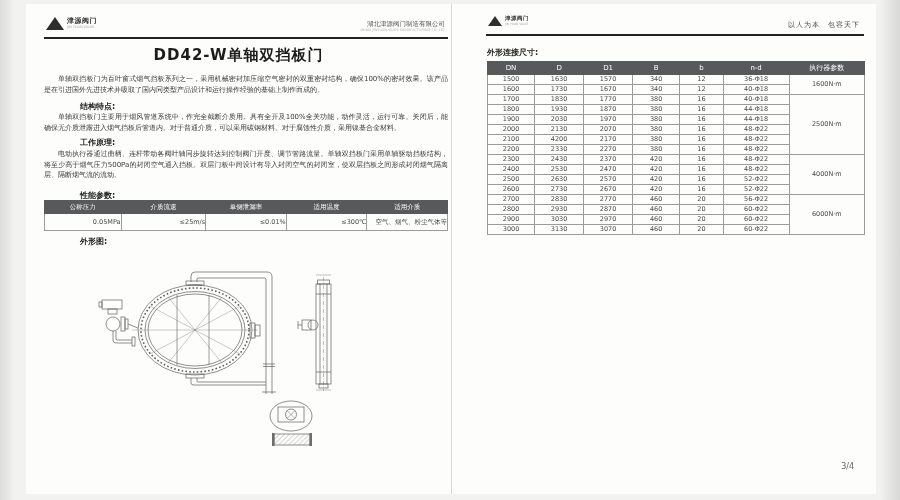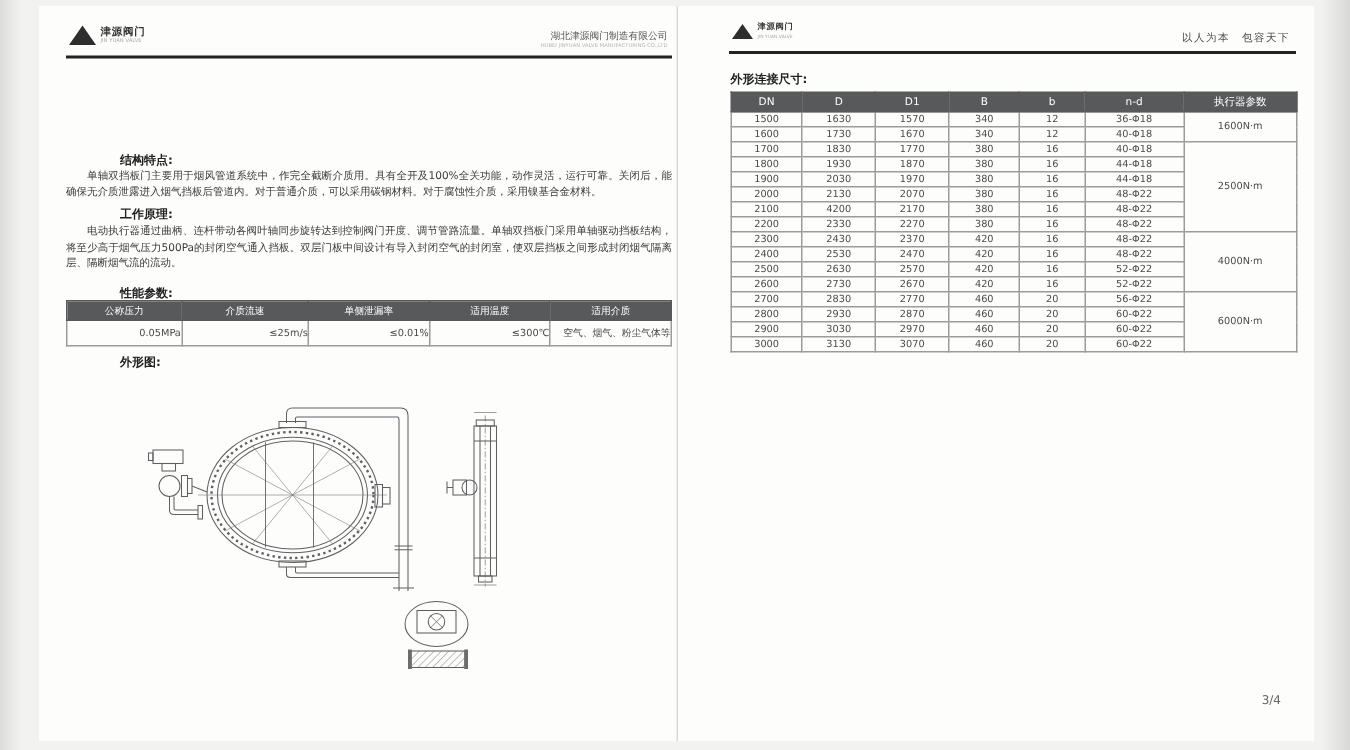--- a/index.html
+++ b/index.html
@@ -65,21 +65,23 @@
           <div class="logo-sub">JIN YUAN VALVE</div>
         </div>
       </div>
     </div>
     <div class="company" style="position:absolute; right:6px; top:17px;">
       <div class="company-name">湖北津源阀门制造有限公司</div>
       <div class="company-sub">HUBEI JINYUAN VALVE MANUFACTURING CO.,LTD</div>
     </div>
     <div class="rule" style="left:18px; top:33px; width:404px;"></div>
 
-
+    <div class="doc-title">DD42-W单轴双挡板门</div>
+
+    <div class="para" style="top:70px;">单轴双挡板门为百叶窗式烟气挡板系列之一，采用机械密封加压缩空气密封的双重密封结构，确保100%的密封效果。该产品是在引进国外先进技术并吸取了国内同类型产品设计和运行操作经验的基础上制作而成的。</div>
 
     <div class="sec-h" style="top:97px;">结构特点:</div>
     <div class="para" style="top:108px;">单轴双挡板门主要用于烟风管道系统中，作完全截断介质用。具有全开及100%全关功能，动作灵活，运行可靠。关闭后，能确保无介质泄露进入烟气挡板后管道内。对于普通介质，可以采用碳钢材料。对于腐蚀性介质，采用镍基合金材料。</div>
 
     <div class="sec-h" style="top:133px;">工作原理:</div>
     <div class="para" style="top:145px;">电动执行器通过曲柄、连杆带动各阀叶轴同步旋转达到控制阀门开度、调节管路流量。单轴双挡板门采用单轴驱动挡板结构，将至少高于烟气压力500Pa的封闭空气通入挡板。双层门板中间设计有导入封闭空气的封闭室，使双层挡板之间形成封闭烟气隔离层、隔断烟气流的流动。</div>
 
     <div class="sec-h" style="top:186px;">性能参数:</div>
 
     <div class="perf-wrap">

